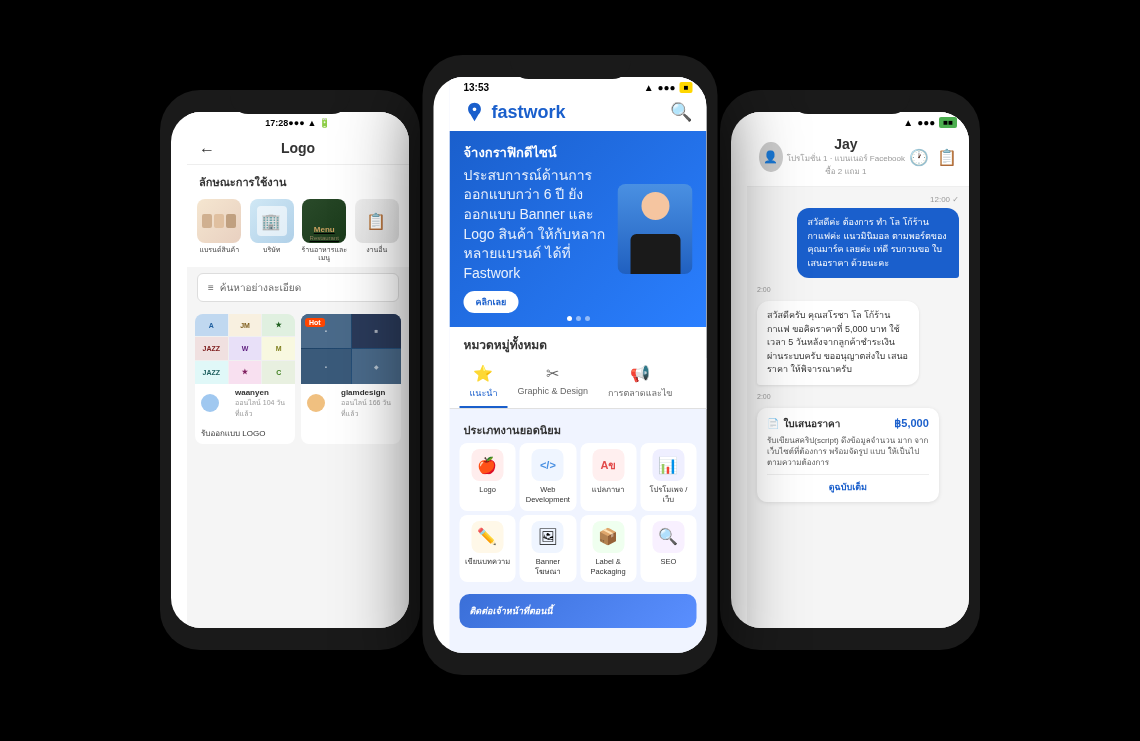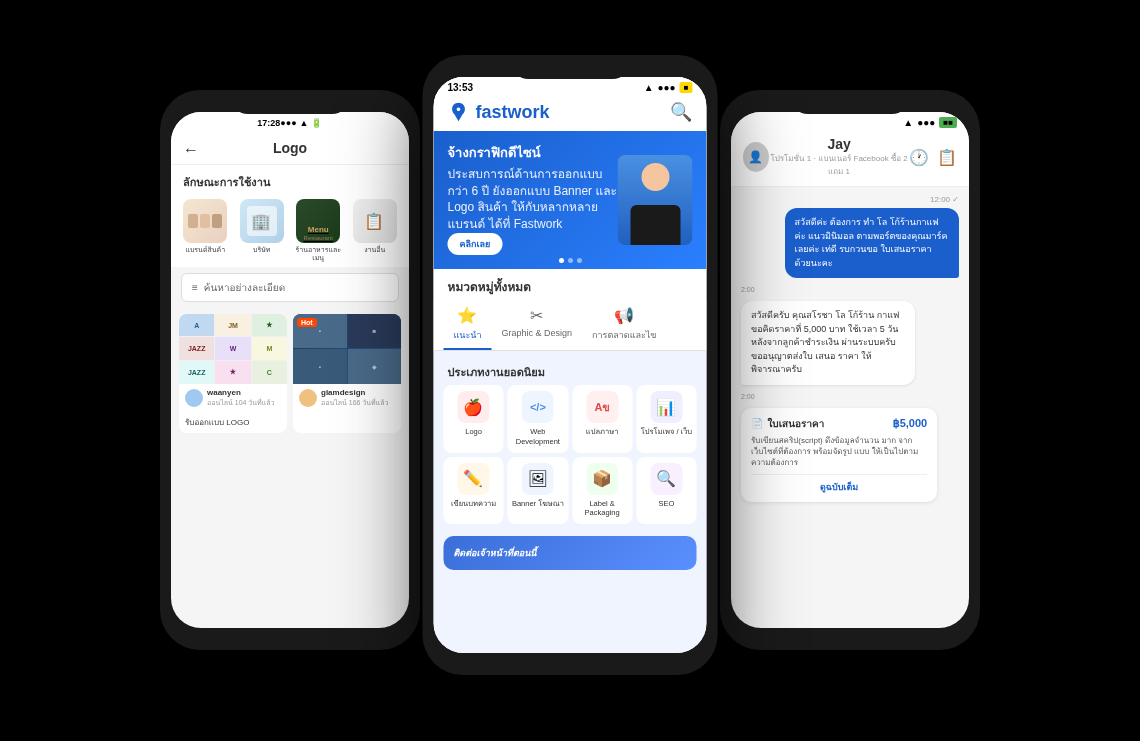--- a/index.html
+++ b/index.html
@@ -18,20 +18,21 @@
       border-radius: 40px;
       background: #1a1a1a;
       position: absolute;
       box-shadow: 0 30px 80px rgba(0,0,0,0.7);
       overflow: hidden;
     }
     .phone-screen {
       background: #fff;
       overflow: hidden;
       position: relative;
+      padding-left: 16px;
     }
     .phone::before {
       content: '';
       position: absolute;
       top: 0; left: 50%;
       transform: translateX(-50%);
       width: 120px; height: 24px;
       background: #1a1a1a;
       border-radius: 0 0 18px 18px;
       z-index: 10;
@@ -174,21 +175,21 @@
     .freelancer-card .card-img {
       width: 100%;
       height: 70px;
       overflow: hidden;
       position: relative;
     }
     .freelancer-info {
       padding: 4px 6px;
       display: flex;
       align-items: center;
-      gap: 4px;
+      gap: 16px;
     }
     .avatar-sm {
       width: 18px;
       height: 18px;
       border-radius: 50%;
       background: #ccc;
       flex-shrink: 0;
     }
     .freelancer-text { flex: 1; }
     .freelancer-name { font-size: 8px; font-weight: 600; color: #333; }
@@ -256,21 +257,21 @@
       margin: 0;
       padding: 14px;
       min-height: 110px;
       display: flex;
       align-items: center;
       position: relative;
       overflow: hidden;
     }
     .hero-text { flex: 1; color: #fff; }
     .hero-title { font-size: 13px; font-weight: 700; line-height: 1.3; margin-bottom: 4px; }
-    .hero-desc { font-size: 12px; line-height: 1.4; opacity: 0.9; margin-bottom: 0; }
+    .hero-desc { font-size: 14px; line-height: 1.4; opacity: 0.9; margin-bottom: 8px; }
     .hero-btn {
       background: #fff;
       color: #1a5fcc;
       border: none;
       border-radius: 12px;
       padding: 4px 12px;
       font-size: 9px;
       font-weight: 600;
     }
     .hero-img {

